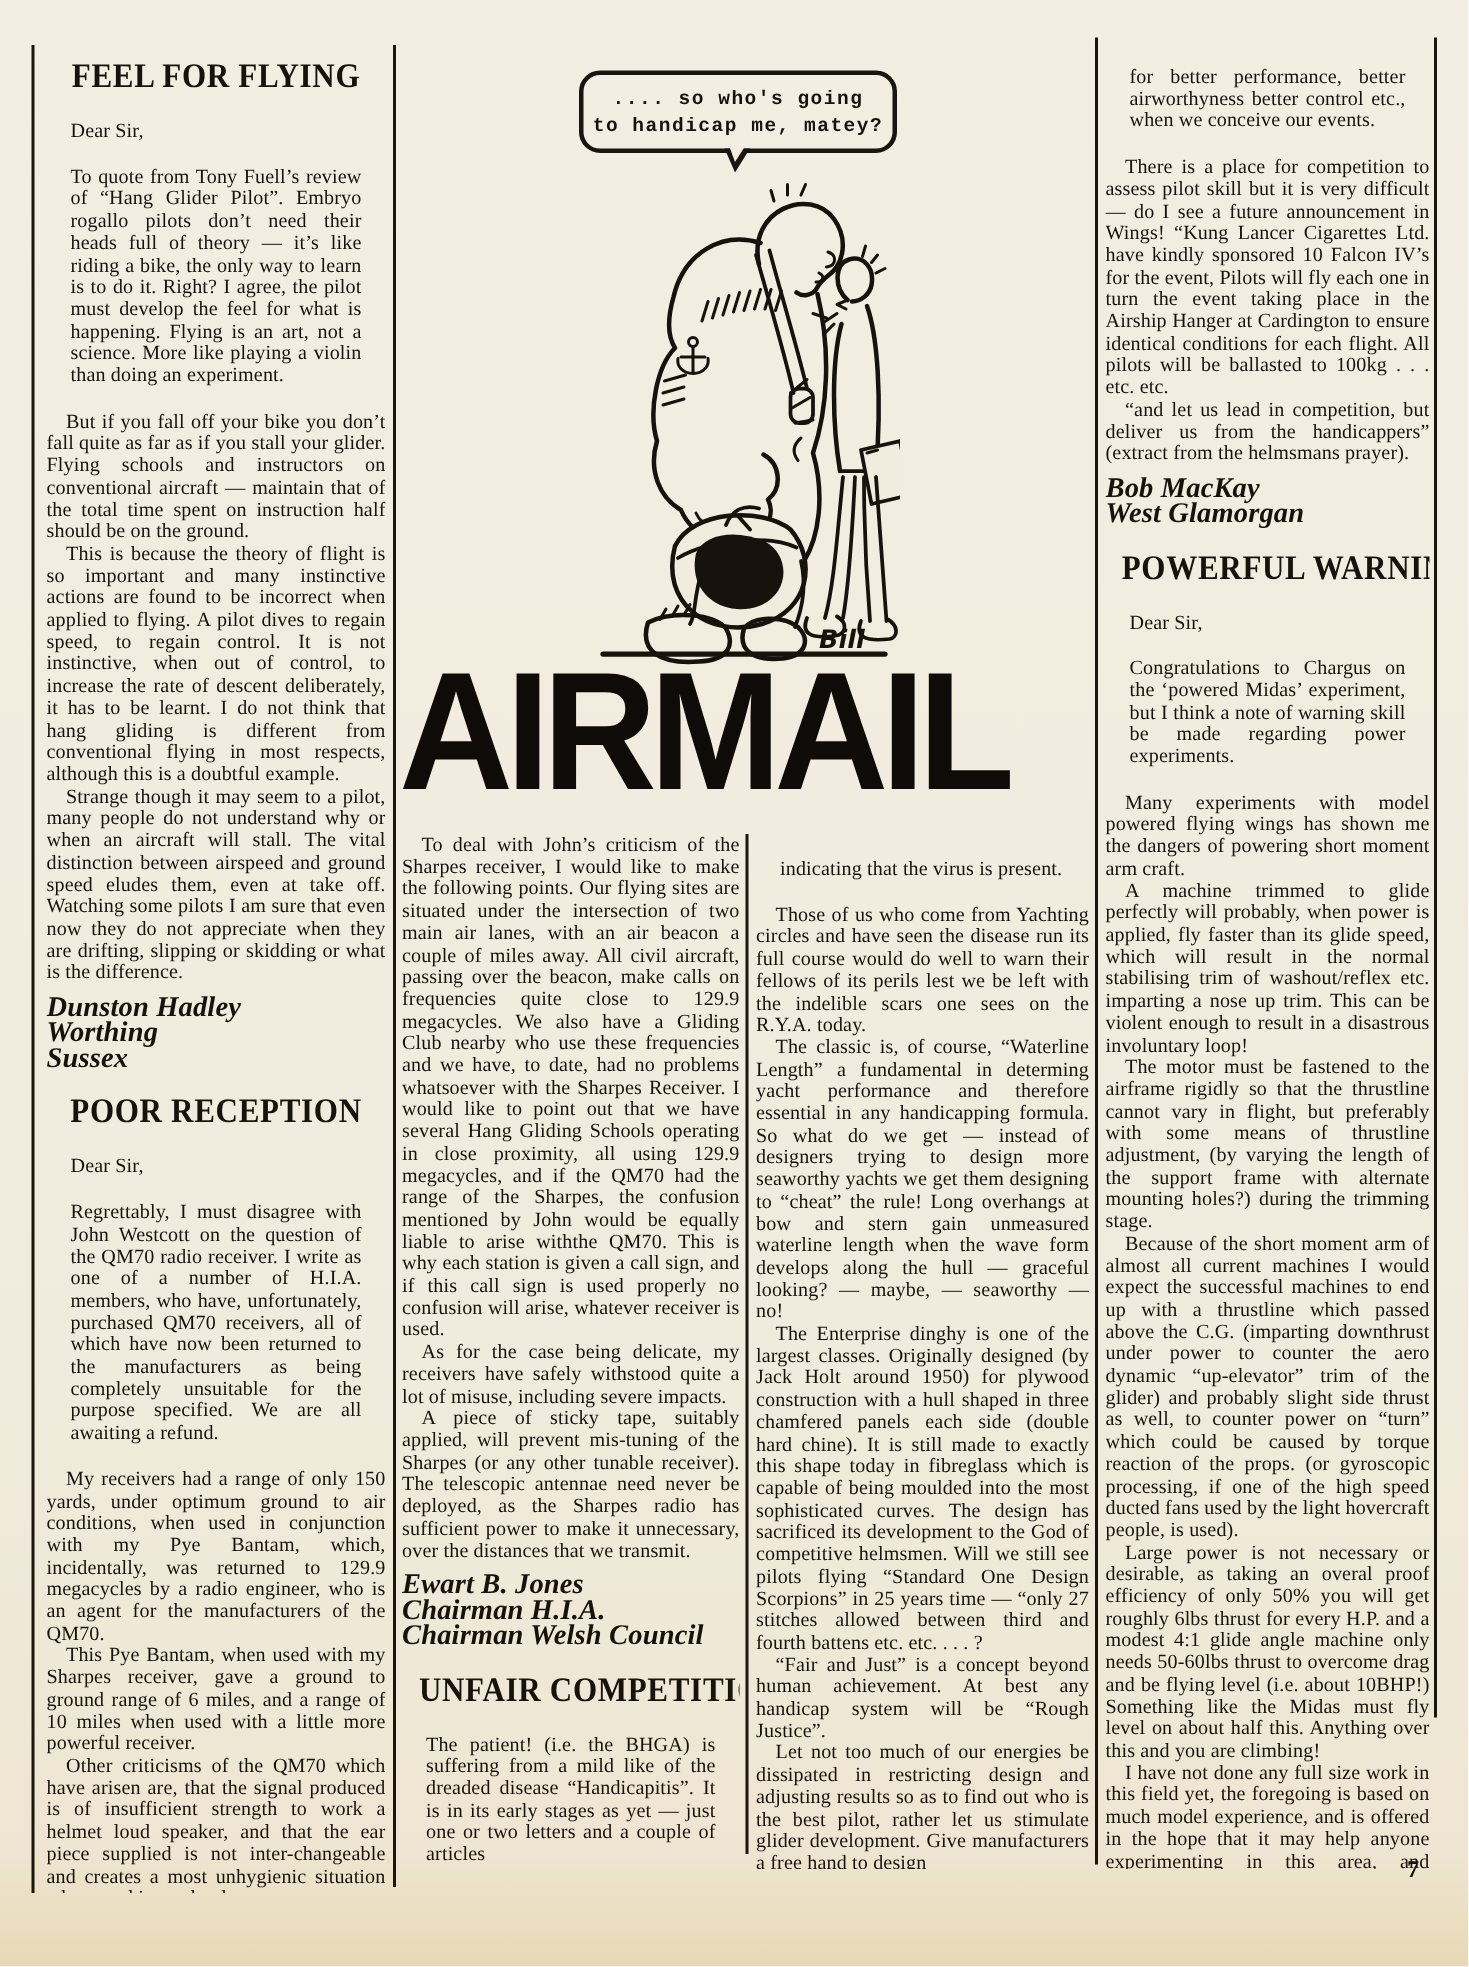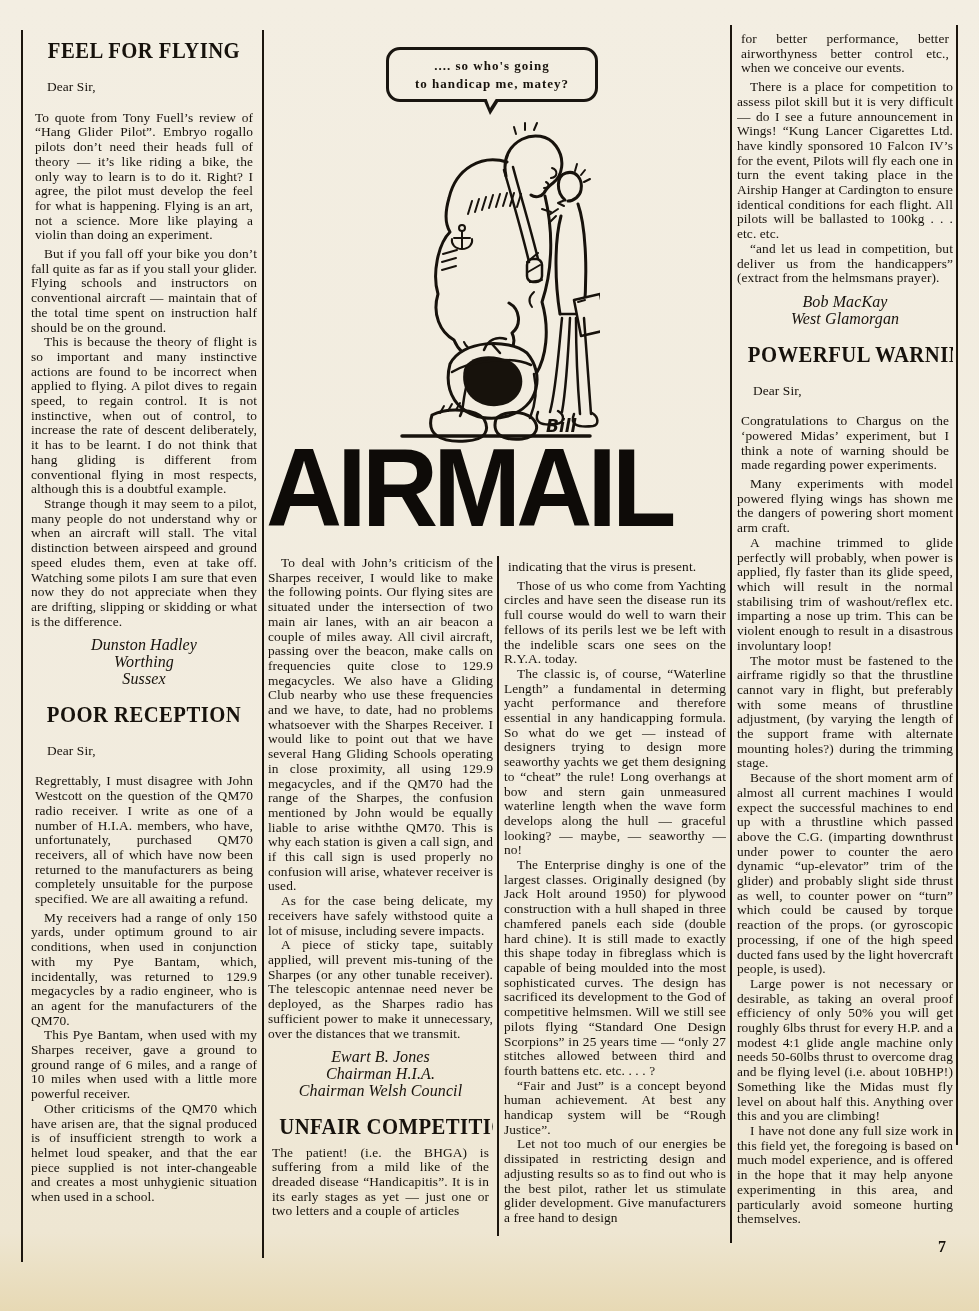--- a/index.html
+++ b/index.html
@@ -10,27 +10,27 @@
   }
   .rule{position:absolute; width:2px; background:#1c160e;}
   .tcol{position:absolute; text-align:justify; overflow:hidden;
         font-size:13.4px; line-height:14.7px; letter-spacing:.1px;}
   .b-h{font-weight:bold; font-size:23px; line-height:26px; white-space:nowrap;
        text-align:center; transform:scaleX(.9); transform-origin:50% 50%;
        margin:14px 0 6px; letter-spacing:.5px;}
   .tcol > .b-h:first-child{margin-top:2px;}
   .b-sal{margin:16px;}
   .b-p{margin:0; text-indent:13px;}
-  .b-p0{margin:4px;}
-  .b-sig{font-style:italic; font-size:16px; line-height:16.8px; font-weight:normal;
-         margin:8px 0 4px; text-align:center;}
+  .b-p0{margin:16px;}
+  .b-sig{font-style:italic; font-size:19px; line-height:16.8px; font-weight:bold;
+         margin:8px 0 4px; text-align:left;}
   .bubble{
     position:absolute; left:386px; top:47px; width:212px; box-sizing:border-box;
     border:3px solid #191510; border-radius:14px; padding:7px 4px 6px;
-    text-align:center; font-family:Liberation Serif, serif; font-weight:bold;
+    text-align:center; font-family:Liberation Mono, monospace; font-weight:bold;
     font-size:13px; line-height:18px; letter-spacing:1px; color:#17120c;
   }
   .bubble::after{content:''; position:absolute; bottom:-16px; left:94px;
     border-style:solid; border-width:16px 10px 0 7px;
     border-color:#191510 transparent transparent transparent;}
   .bubble::before{content:''; position:absolute; bottom:-9px; left:97px; z-index:1;
     border-style:solid; border-width:11px 7px 0 4px;
     border-color:#f2ecdf transparent transparent transparent;}
   .cartoon{position:absolute; left:388px; top:112px;}
   .masthead{
@@ -165,21 +165,21 @@
   <div class="tcol col4">
       <div class="b-p0">for better performance, better airworthyness better control etc., when we conceive our events.</div>
       <div class="b-p">There is a place for competition to assess pilot skill but it is very difficult — do I see a future announcement in Wings! “Kung Lancer Cigarettes Ltd. have kindly sponsored 10 Falcon IV’s for the event, Pilots will fly each one in turn the event taking place in the Airship Hanger at Cardington to ensure identical conditions for each flight. All pilots will be ballasted to 100kg . . . etc. etc.</div>
       <div class="b-p">“and let us lead in competition, but deliver us from the handicappers” (extract from the helmsmans prayer).</div>
       <div class="b-sig">
         <div>Bob MacKay</div>
         <div>West Glamorgan</div>
       </div>
       <div class="b-h">POWERFUL WARNING</div>
       <div class="b-sal">Dear Sir,</div>
-      <div class="b-p0">Congratulations to Chargus on the ‘powered Midas’ experiment, but I think a note of warning should be made regarding power experiments.</div>
+      <div class="b-p0">Congratulations to Chargus on the ‘powered Midas’ experiment, but I think a note of warning skill be made regarding power experiments.</div>
       <div class="b-p">Many experiments with model powered flying wings has shown me the dangers of powering short moment arm craft.</div>
       <div class="b-p">A machine trimmed to glide perfectly will probably, when power is applied, fly faster than its glide speed, which will result in the normal stabilising trim of washout/reflex etc. imparting a nose up trim. This can be violent enough to result in a disastrous involuntary loop!</div>
       <div class="b-p">The motor must be fastened to the airframe rigidly so that the thrustline cannot vary in flight, but preferably with some means of thrustline adjustment, (by varying the length of the support frame with alternate mounting holes?) during the trimming stage.</div>
       <div class="b-p">Because of the short moment arm of almost all current machines I would expect the successful machines to end up with a thrustline which passed above the C.G. (imparting downthrust under power to counter the aero dynamic “up-elevator” trim of the glider) and probably slight side thrust as well, to counter power on “turn” which could be caused by torque reaction of the props. (or gyroscopic processing, if one of the high speed ducted fans used by the light hovercraft people, is used).</div>
       <div class="b-p">Large power is not necessary or desirable, as taking an overal proof efficiency of only 50% you will get roughly 6lbs thrust for every H.P. and a modest 4:1 glide angle machine only needs 50-60lbs thrust to overcome drag and be flying level (i.e. about 10BHP!) Something like the Midas must fly level on about half this. Anything over this and you are climbing!</div>
       <div class="b-p">I have not done any full size work in this field yet, the foregoing is based on much model experience, and is offered in the hope that it may help anyone experimenting in this area, and particularly avoid someone hurting themselves.</div>
     </div>
 
   <div class="pagenum">7</div>
 </div>

